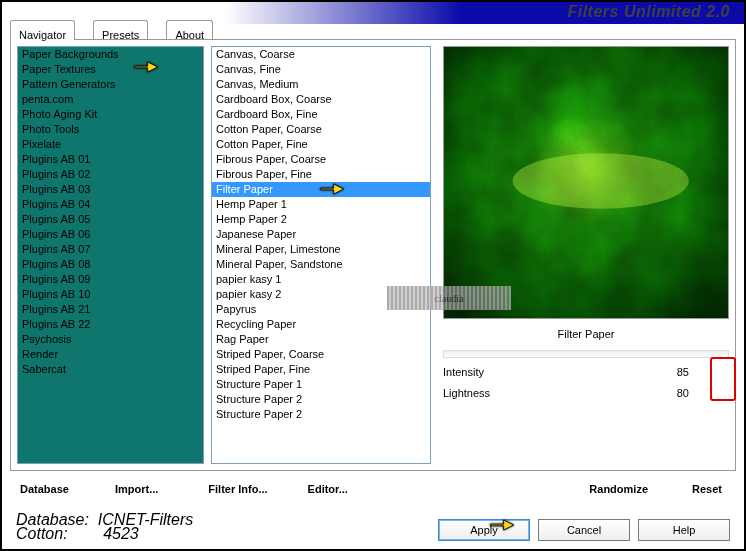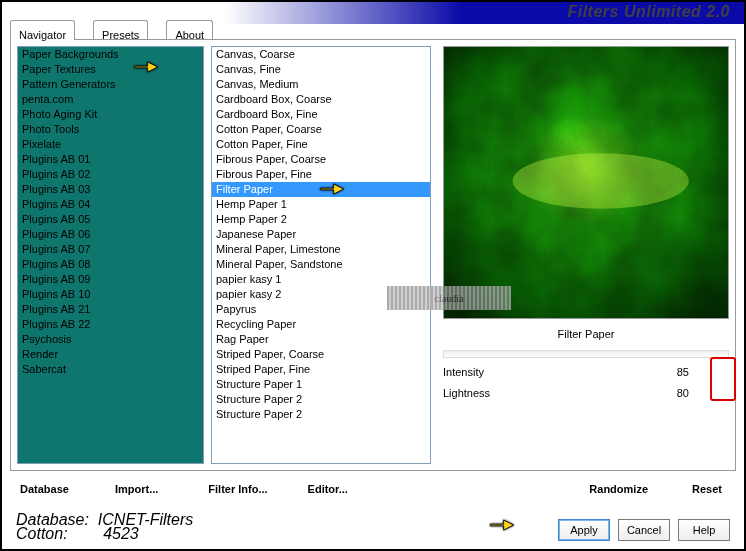--- a/index.html
+++ b/index.html
@@ -17,21 +17,21 @@
 .preview { position: absolute; top: 6px; left: 432px; right: 6px; height: 273px; border: 1px solid #999; }
 .prevtitle { position: absolute; top: 285px; left: 432px; right: 6px; height: 18px; text-align: center; line-height: 18px; }
 .slarea { position: absolute; top: 321px; left: 432px; right: 6px; }
 .srow { display: flex; align-items: center; height: 21px; }
 .slab { width: 220px; }
 .sval { width: 30px; text-align: right; padding-right: 4px; }
 .redbox { position: absolute; left: 699px; top: 317px; width: 26px; height: 44px; border: 2px solid #d00; border-radius: 3px; }
 .btnrow1 { position: absolute; top: 477px; left: 16px; right: 16px; display: flex; gap: 8px; }
 .fbtn { font-size: 11px; font-weight: bold; background: none; border: none; cursor: pointer; padding: 4px 2px; }
 .btnrow2 { position: absolute; bottom: 8px; right: 14px; display: flex; gap: 8px; }
-.btn { width: 52px; height: 22px; font-size: 11px; border: 1px solid #7a7a7a; background: linear-gradient(#fff, #eee); cursor: pointer; }
+.btn { width: 92px; height: 22px; font-size: 11px; border: 1px solid #7a7a7a; background: linear-gradient(#fff, #eee); cursor: pointer; }
 .btn.default { border: 1px solid #3e86d6; box-shadow: 0 0 0 1px #7cb5e8 inset; }
 .statusL { position: absolute; bottom: 8px; left: 14px; font-size: 16px; line-height: 14px; font-style: italic; }
 .ptr { position: absolute; font-size: 22px; filter: drop-shadow(0 0 1px #000); pointer-events: none; }
 .ptr svg { width: 28px; height: 20px; }
 .watermark { position: absolute; top: 284px; left: 385px; width: 124px; height: 24px; opacity: 0.7; background: repeating-linear-gradient(90deg, #888 0, #888 2px, #bbb 2px, #bbb 4px); color: #333; font-size: 10px; display: flex; align-items: center; justify-content: center; font-family: 'Comic Sans MS', cursive; text-align: center; }
 ::-webkit-scrollbar { width: 16px; }
 ::-webkit-scrollbar-track { background: #f0f0f0; border-left: 1px solid #ccc; }
 ::-webkit-scrollbar-thumb { background: #cdcdcd; border: 1px solid #999; }
 .slidertrack { position: absolute; left: 432px; right: 6px; height: 8px; background: linear-gradient(#eee, #fff); border: 1px solid #ddd; }
 </style>

